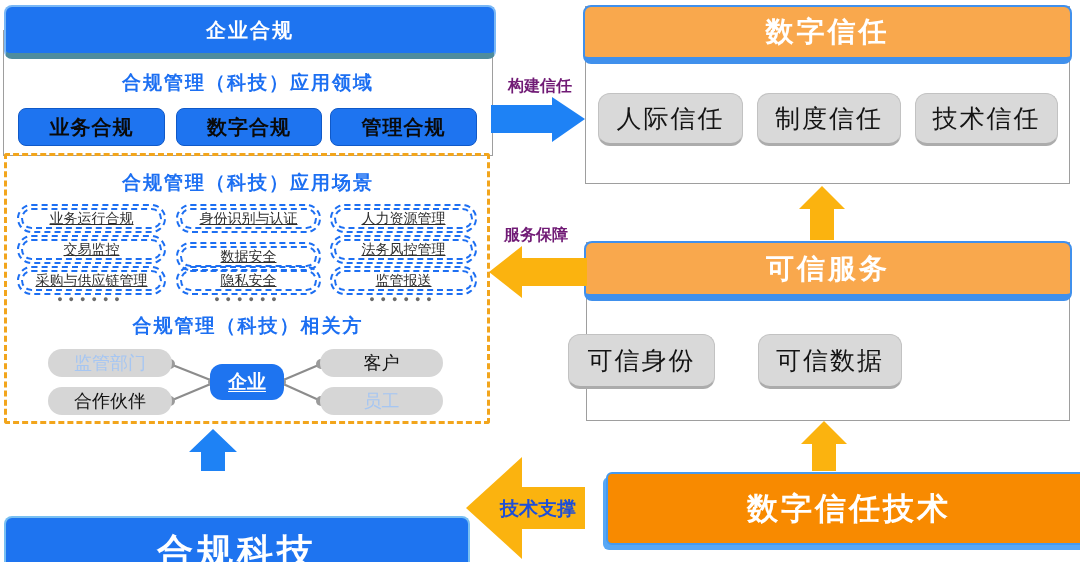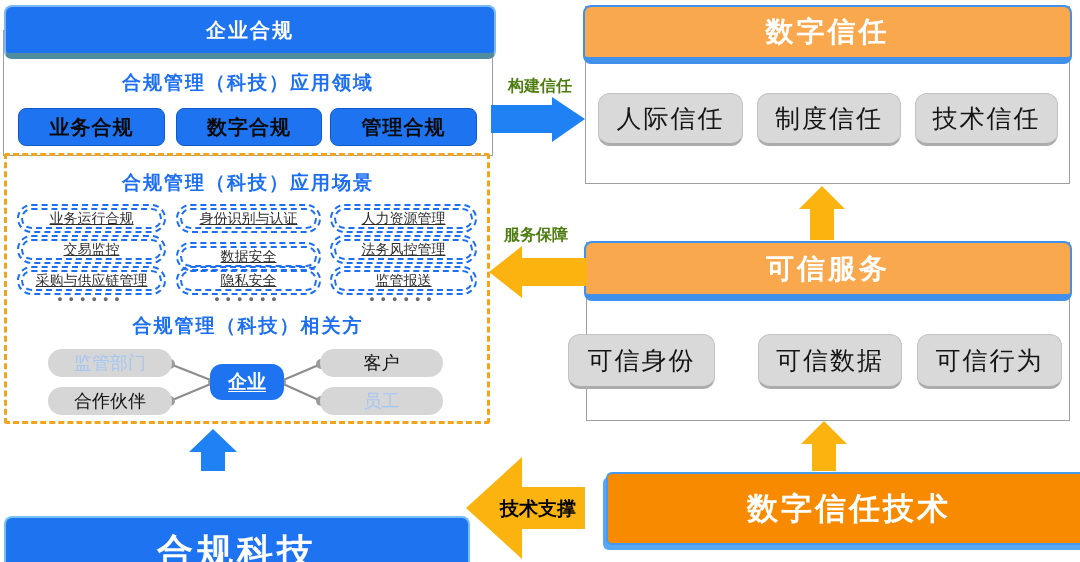--- a/index.html
+++ b/index.html
@@ -35,22 +35,22 @@
   .qy-pill span { text-decoration:underline; text-underline-offset:3px; }
 
   .orange-hdr { background:#F9A84D; border:2px solid #4090EC; border-bottom:7px solid #4090EC;
                 border-radius:8px; color:#fff; font-weight:bold; font-size:28px; letter-spacing:3px; }
   .gray-box { background:#D9D9D9; border:1px solid #c2c2c2; border-bottom:3px solid #ACACAC;
               border-radius:12px; color:#141414; font-size:25px; letter-spacing:2px; }
   .orange-big { background:#F88A00; border:2px solid #459AF0; border-radius:6px;
                 box-shadow:-3px 5px 0 #58A7F5; color:#fff; font-weight:bold;
                 font-size:31px; letter-spacing:3px;margin-left:21px; }
 
-  .arrow-label { color:#4d7c0f; font-weight:600; font-size:16px; white-space:nowrap; }
-  .arrow-label-bold { color:#000000; font-weight:bold; font-size:19px; white-space:nowrap; }
+  .arrow-label { color:#701a75; font-weight:600; font-size:16px; white-space:nowrap; }
+  .arrow-label-bold { color:#1d4ed8; font-weight:bold; font-size:19px; white-space:nowrap; }
 
   svg { display:block; }
 </style>
 </head>
 <body>
 
 <div class="canvas">
 
   <div class="abs gray-frame" style="left:3px;top:30px;width:490px;height:126px;"></div>
 
@@ -170,23 +170,20 @@
   <div class="abs gray-frame" style="left:586px;top:242px;width:484px;height:179px;"></div>
   <div class="abs orange-hdr flexc" style="left:584px;top:241px;width:488px;height:60px;">
     <span>可信服务</span>
   </div>
   <div class="abs gray-box flexc" style="left:568px;top:334px;width:147px;height:55px;">
     <span>可信身份</span>
     </div>
   <div class="abs gray-box flexc" style="left:758px;top:334px;width:144px;height:55px;">
     <span>可信数据</span>
     </div>
-  <div class="abs gray-box flexc" style="left:917px;top:334px;width:145px;height:55px;">
-    <span>可信行为</span>
-    </div>
 
   <div class="abs orange-big flexc" style="left:585px;top:472px;width:486px;height:73px;">
     <span>数字信任技术</span>
   </div>
 
   <svg class="abs" style="left:0;top:0;pointer-events:none;" width="1080" height="562" viewBox="0 0 1080 562">
 
     <polygon points="491,105 552,105 552,97 585,119 552,142 552,133 491,133" fill="#1E82F5"></polygon>
 
     <polygon points="587,258 522,258 522,246 489,272 522,298 522,286 587,286" fill="#FBB30F"></polygon>

